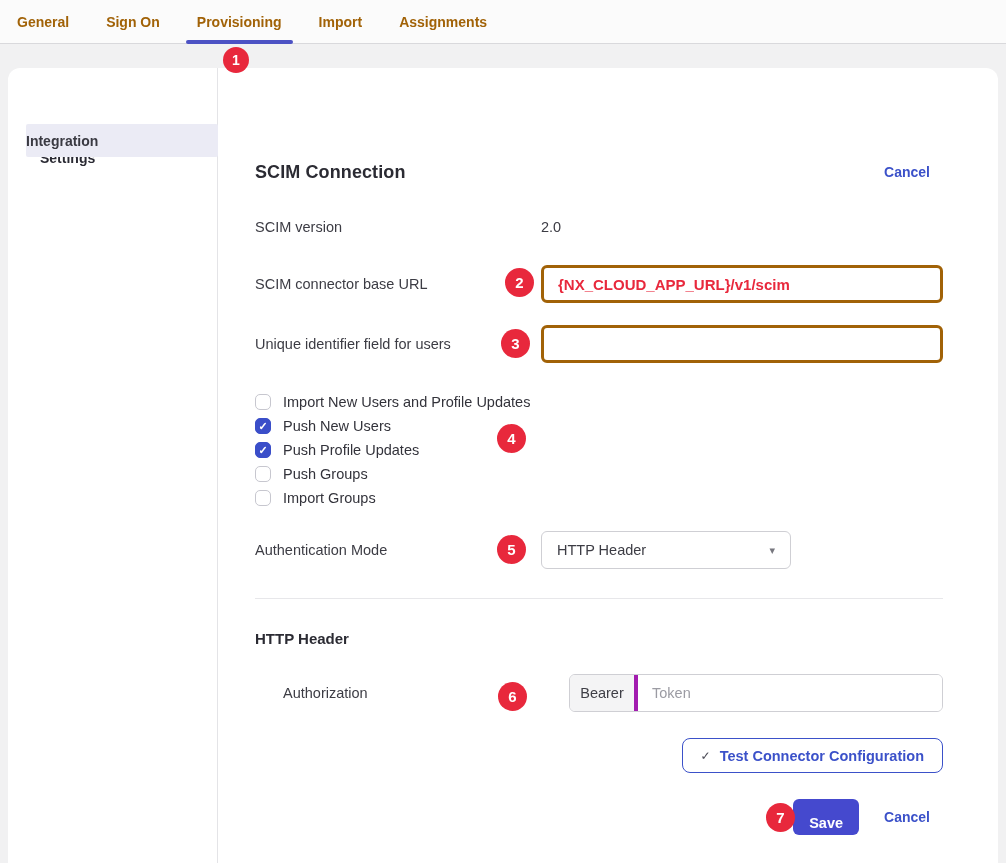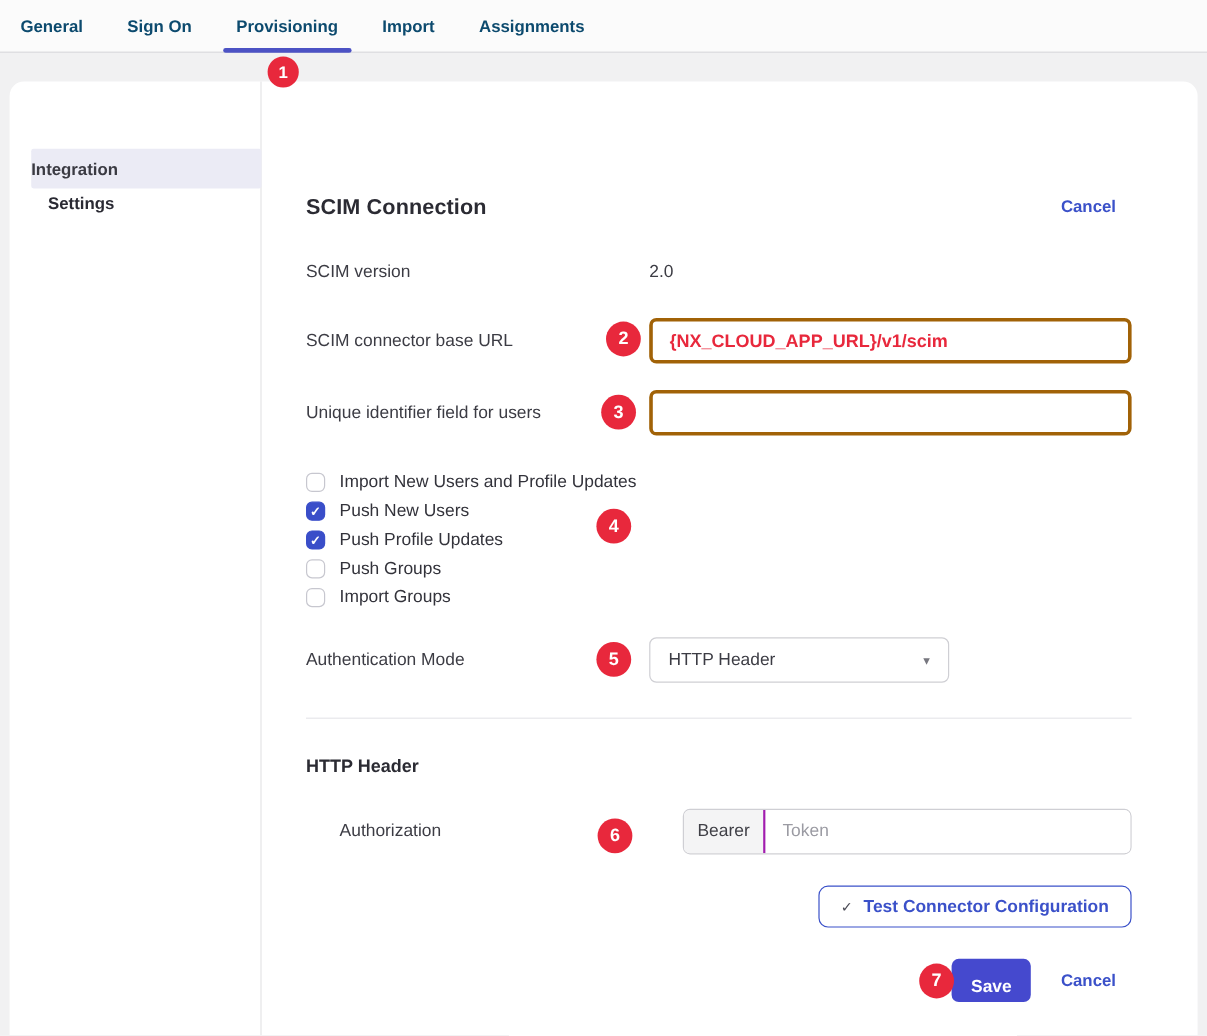--- a/index.html
+++ b/index.html
@@ -4,29 +4,29 @@
 <style>
   * { margin:0; padding:0; box-sizing:border-box; }
   html,body { background:#f1f1f2; }
   body { font-family:"Liberation Sans", sans-serif; }
   #page { position:relative; width:1006px; height:863px; overflow:hidden; background:#f1f1f2; }
 
   
   .tabbar { position:absolute; top:0; left:0; width:100%; height:44px; background:#fbfbfb;
             border-bottom:1px solid #d9d9dc; display:flex; align-items:stretch; padding-left:6px; }
   .tab { position:relative; display:flex; align-items:center; padding:0 11px; margin-right:15px;
-         font-size:14px; font-weight:700; color:#0c4a6e; cursor:pointer; white-space:nowrap; }
+         font-size:14px; font-weight:700; color:#a16207; cursor:pointer; white-space:nowrap; }
   .tab.active::after { content:""; position:absolute; left:0; right:0; bottom:-1px; height:4px;
          background:var(--tab-underline); border-radius:2px; }
 
   
   .card { position:absolute; top:68px; left:8px; width:990px; bottom:0; background:#ffffff;
           border-radius:12px 12px 0 0; }
   .sidebar { position:absolute; top:0; left:0; width:210px; bottom:0; border-right:1px solid #e4e4e7; }
-  .sidebar-heading { position:absolute; top:93px; left:32px; font-size:14px; font-weight:700; color:#2a2a33; }
+  .sidebar-heading { position:absolute; top:82px; left:32px; font-size:14px; font-weight:700; color:#2a2a33; }
   .sidebar-item { position:absolute; top:56px; left:18px; width:192px; height:33px; display:flex;
           align-items:center; padding-left:0; font-size:14px; color:#3a3a42; border-radius:2px; cursor:pointer;font-weight:bold; }
   .sidebar-item.selected { background:var(--selected-bg); }
 
   .content { position:absolute; top:0; left:210px; right:0; bottom:0; padding:92px 55px 0 37px; }
 
   .title-row { display:flex; justify-content:space-between; align-items:center; height:24px; padding-right:13px; }
   .page-title { font-size:18px; font-weight:700; color:#2b2b33; letter-spacing:.1px; }
   .link { font-size:14px; font-weight:700; color:var(--link-blue); cursor:pointer; }
 
@@ -57,21 +57,21 @@
   .select { width:250px; height:38px; border:1px solid #cfcfd4; border-radius:6px; background:#fff;
             display:flex; align-items:center; justify-content:space-between; padding:0 15px; cursor:pointer; }
   .select-value { font-size:14.5px; color:#3c3c44; }
   .select-caret { font-size:11px; color:#77777f; }
 
   .divider { margin-top:29px; border:none; border-top:1px solid #e7e7ea; height:0; }
   .section-heading { margin-top:31px; height:20px; font-size:15px; font-weight:700; color:#2b2b33; }
 
   .input-group { display:flex; width:100%; height:38px; border:1px solid #cfcfd4; border-radius:6px;
                  overflow:hidden; background:#fff; }
-  .prefix { width:68px; background:#f4f4f5; border-right:2px solid #a21caf; display:flex; align-items:center;
+  .prefix { width:68px; background:#f4f4f5; border-right:4px solid #a21caf; display:flex; align-items:center;
             justify-content:center; font-size:14.5px; color:#3f3f46; }
   .input-group input { flex:1; border:none; outline:none; padding:0 14px; font-family:"Liberation Sans", sans-serif;
             font-size:14.5px; color:#3c3c44; }
   .input-group input::placeholder { color:#9b9ba3; }
 
   .row-test { margin-top:26px; display:flex; justify-content:flex-end; }
   .btn-outline { height:35px; display:flex; align-items:center; gap:9px; padding:0 18px; background:#fff;
             border:1px solid var(--link-blue); border-radius:8px; font-size:14.5px; font-weight:700;
             color:var(--link-blue); cursor:pointer; }
   .btn-outline .check { color:#4a4a55; font-size:12px; font-weight:400; }

